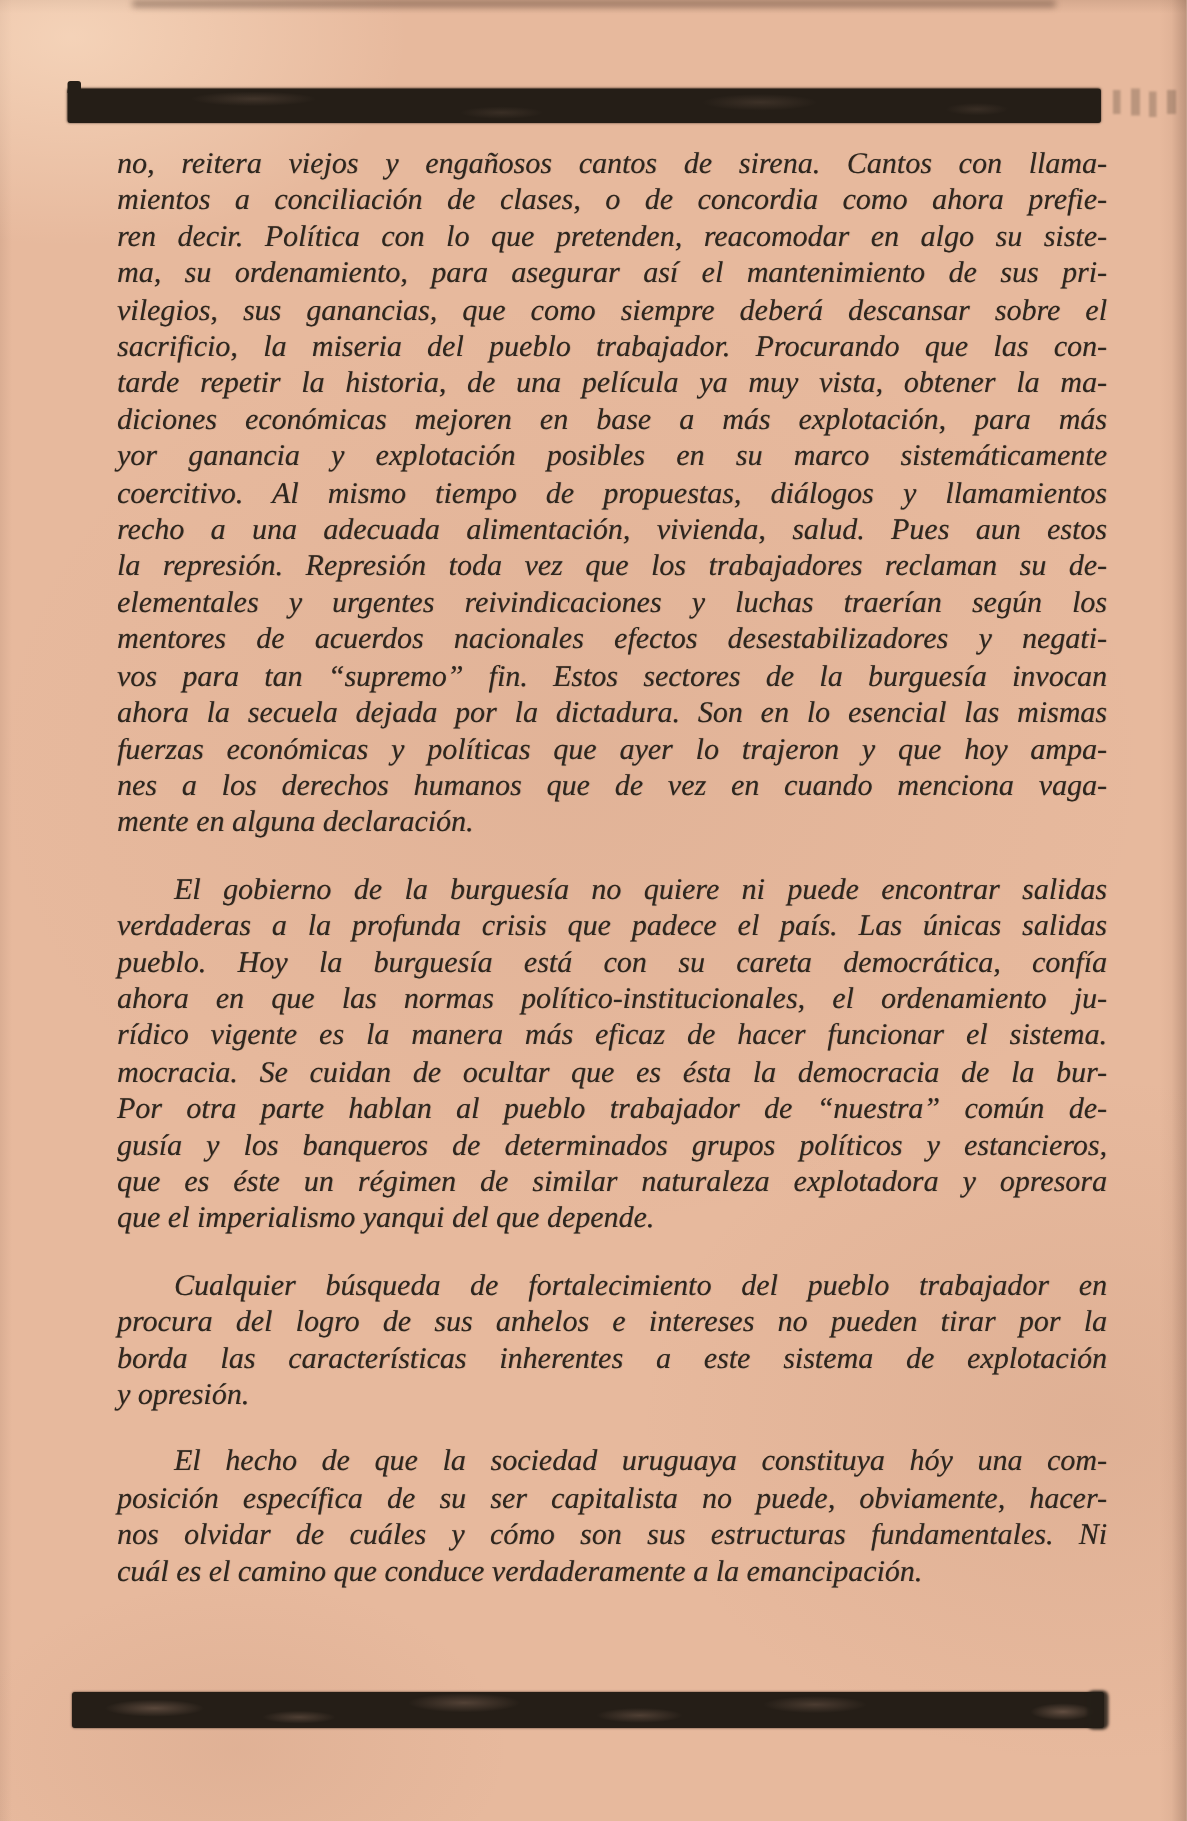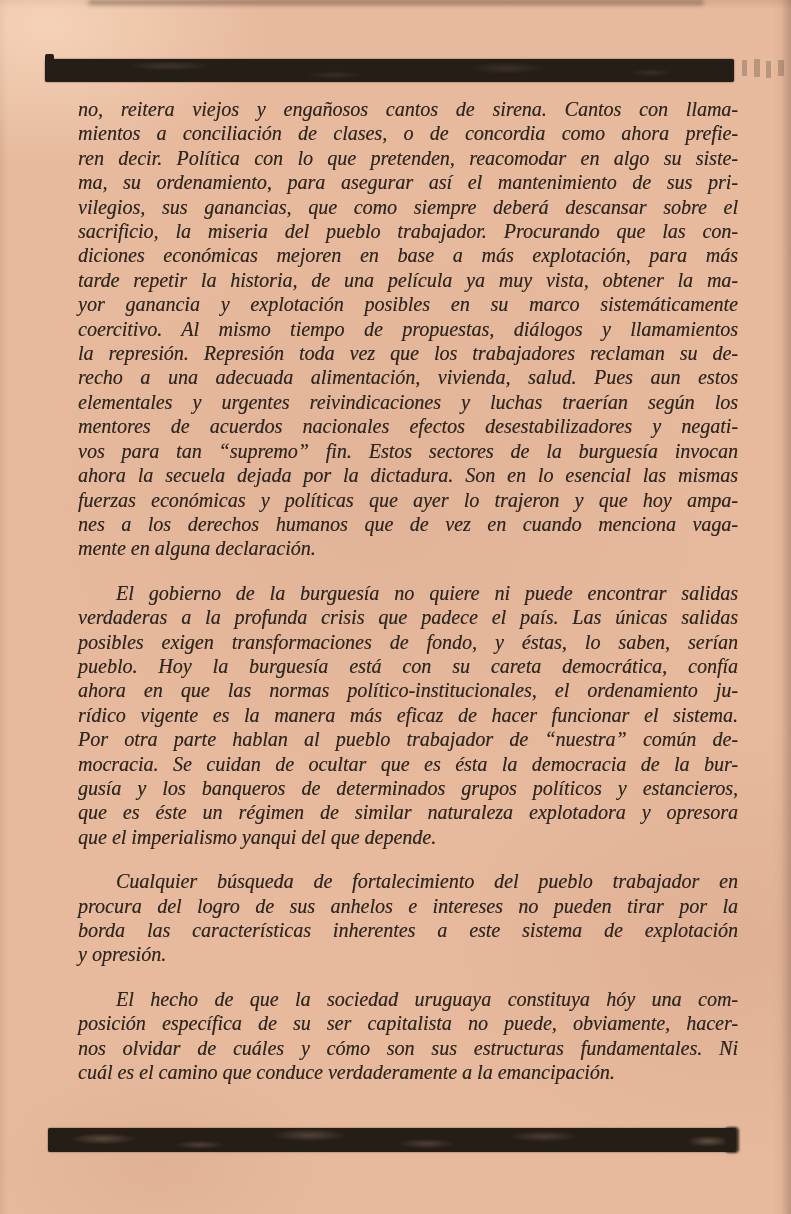--- a/index.html
+++ b/index.html
@@ -139,43 +139,42 @@
   <div class="rule-bar top"></div>
   <div class="bleed-marks"></div>
   <div class="text-block">
       <div class="paragraph">
         <div class="line first">no, reitera viejos y engañosos cantos de sirena. Cantos con llama-</div>
         <div class="line">mientos a conciliación de clases, o de concordia como ahora prefie-</div>
         <div class="line">ren decir. Política con lo que pretenden, reacomodar en algo su siste-</div>
         <div class="line">ma, su ordenamiento, para asegurar así el mantenimiento de sus pri-</div>
         <div class="line">vilegios, sus ganancias, que como siempre deberá descansar sobre el</div>
         <div class="line">sacrificio, la miseria del pueblo trabajador. Procurando que las con-</div>
+        <div class="line">tarde repetir la historia, de una película ya muy vista, obtener la ma-</div>
         <div class="line">diciones económicas mejoren en base a más explotación, para más</div>
-        <div class="line">tarde repetir la historia, de una película ya muy vista, obtener la ma-</div>
         <div class="line">yor ganancia y explotación posibles en su marco sistemáticamente</div>
         <div class="line">coercitivo. Al mismo tiempo de propuestas, diálogos y llamamientos</div>
+        <div class="line">recho a una adecuada alimentación, vivienda, salud. Pues aun estos</div>
         <div class="line">la represión. Represión toda vez que los trabajadores reclaman su de-</div>
-        <div class="line">recho a una adecuada alimentación, vivienda, salud. Pues aun estos</div>
         <div class="line">elementales y urgentes reivindicaciones y luchas traerían según los</div>
         <div class="line">mentores de acuerdos nacionales efectos desestabilizadores y negati-</div>
         <div class="line">vos para tan “supremo” fin. Estos sectores de la burguesía invocan</div>
         <div class="line">ahora la secuela dejada por la dictadura. Son en lo esencial las mismas</div>
         <div class="line">fuerzas económicas y políticas que ayer lo trajeron y que hoy ampa-</div>
         <div class="line">nes a los derechos humanos que de vez en cuando menciona vaga-</div>
         <div class="line para-end">mente en alguna declaración.</div>
       </div>
       <div class="paragraph indented">
         <div class="line first">El gobierno de la burguesía no quiere ni puede encontrar salidas</div>
         <div class="line">verdaderas a la profunda crisis que padece el país. Las únicas salidas</div>
-        <div class="line">posibles exigen transformaciones de fondo, y éstas, lo saben, serían</div>
         <div class="line">pueblo. Hoy la burguesía está con su careta democrática, confía</div>
         <div class="line">ahora en que las normas político-institucionales, el ordenamiento ju-</div>
         <div class="line">rídico vigente es la manera más eficaz de hacer funcionar el sistema.</div>
+        <div class="line">mocracia. Se cuidan de ocultar que es ésta la democracia de la bur-</div>
         <div class="line">Por otra parte hablan al pueblo trabajador de “nuestra” común de-</div>
-        <div class="line">mocracia. Se cuidan de ocultar que es ésta la democracia de la bur-</div>
         <div class="line">gusía y los banqueros de determinados grupos políticos y estancieros,</div>
         <div class="line">que es éste un régimen de similar naturaleza explotadora y opresora</div>
         <div class="line para-end">que el imperialismo yanqui del que depende.</div>
       </div>
       <div class="paragraph indented">
         <div class="line first">Cualquier búsqueda de fortalecimiento del pueblo trabajador en</div>
         <div class="line">procura del logro de sus anhelos e intereses no pueden tirar por la</div>
         <div class="line">borda las características inherentes a este sistema de explotación</div>
         <div class="line para-end">y opresión.</div>
       </div>

